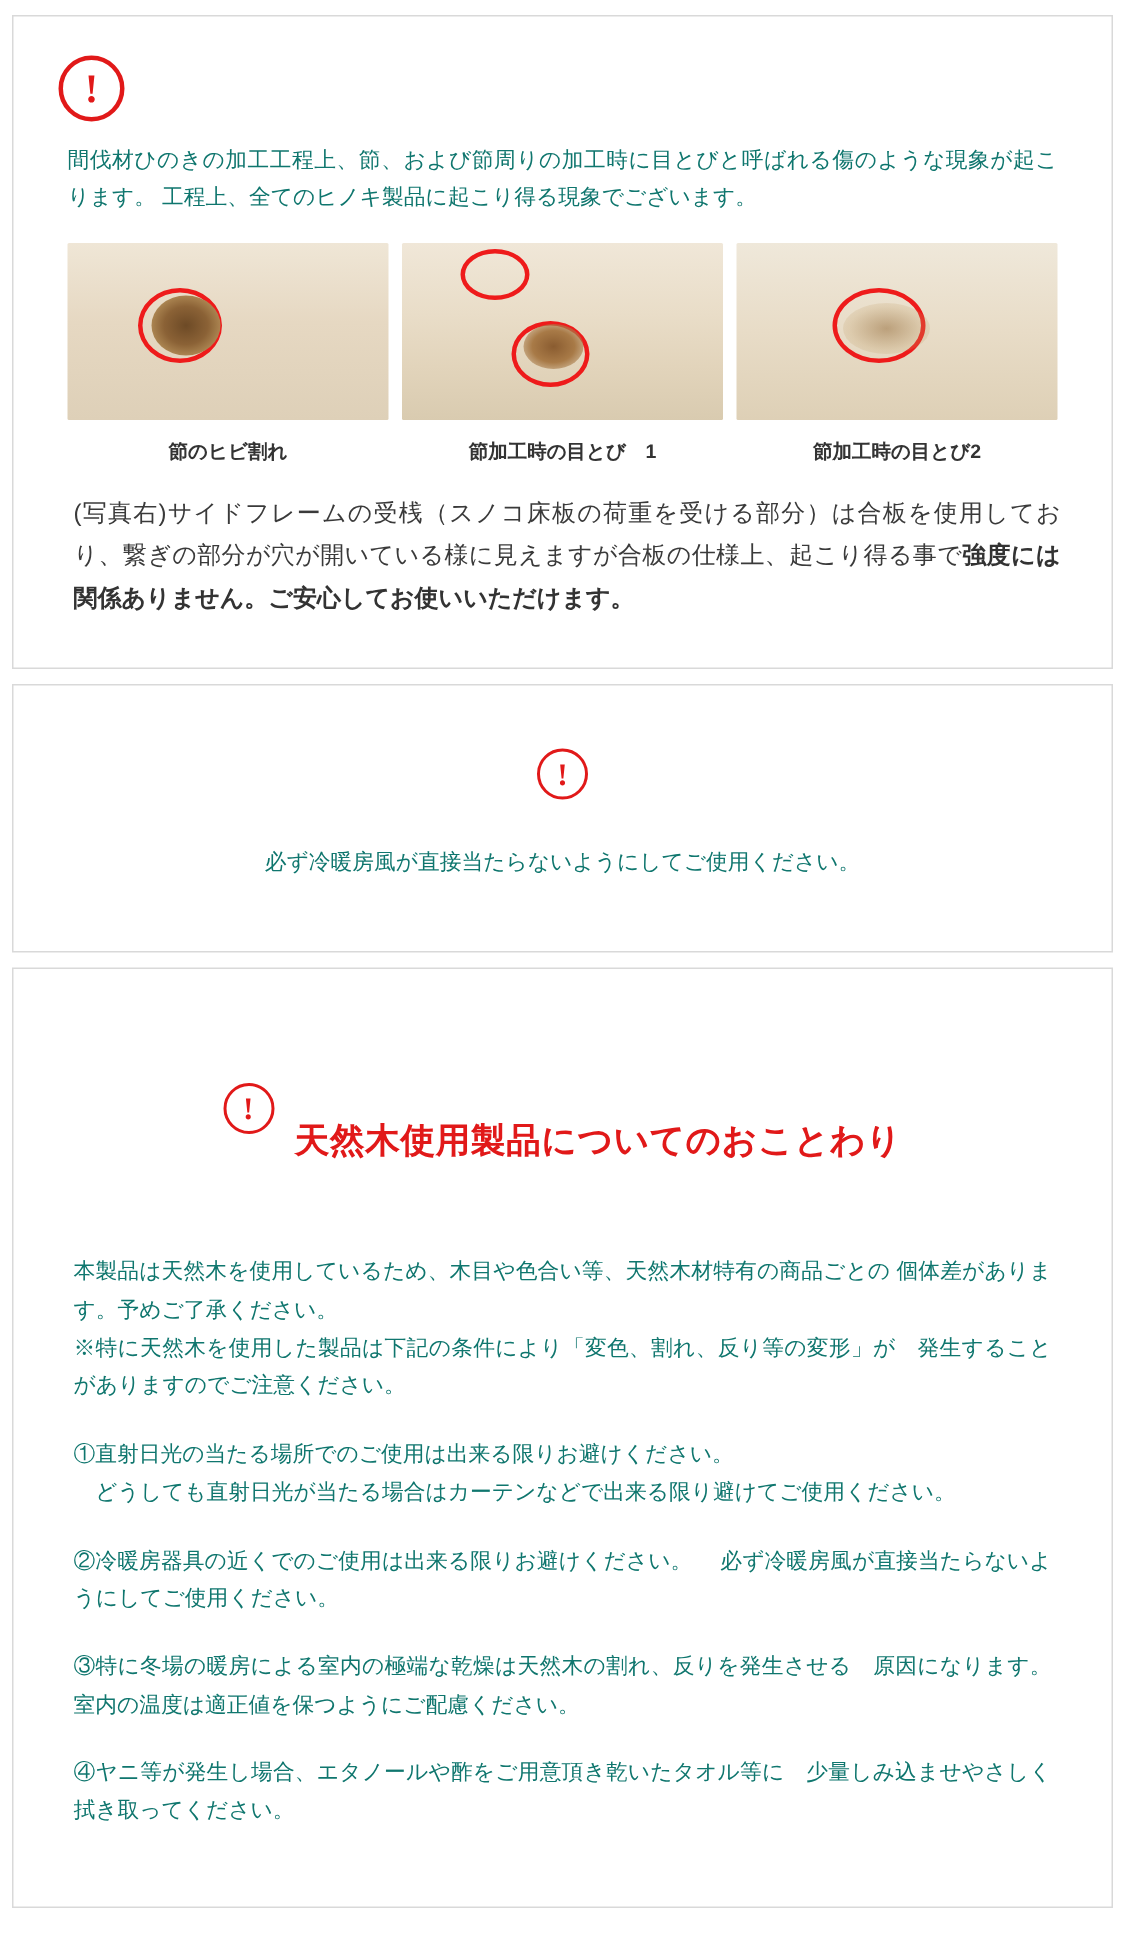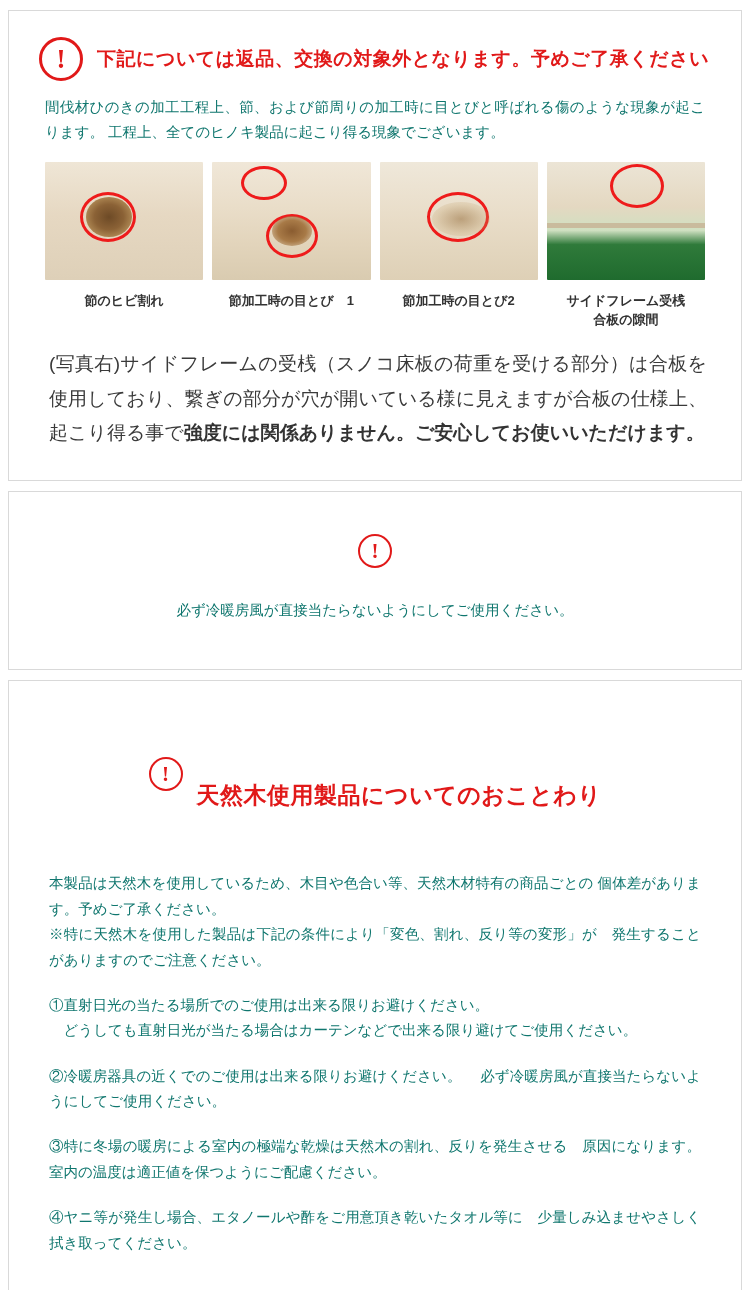--- a/index.html
+++ b/index.html
@@ -74,21 +74,21 @@
     line-height: 1.75;
     color: #0f766e;
     padding: 6px 36px 0 36px;
     text-align: justify;
   }
   .body-text.center {
     text-align: center;
     padding-bottom: 34px;
   }
   .note-text {
-    font-size: 19px;
+    font-size: 16px;
     line-height: 1.8;
     color: #3a3a3a;
     padding: 14px 34px 30px 40px;
     text-align: justify;
   }
   .note-text b { font-weight: bold; color: #333; }
 
   
   .photo-row {
     display: flex;
@@ -182,21 +182,20 @@
 </style>
 </head>
 <body>
 
 <div class="page">
 
   <div class="section first">
 
     <div class="heading-row">
       <div class="bang">!</div>
-      <div class="heading-text">下記については返品、交換の対象外となります。予めご了承ください</div>
     </div>
 
     <div class="body-text">間伐材ひのきの加工工程上、節、および節周りの加工時に目とびと呼ばれる傷のような現象が起こります。 工程上、全てのヒノキ製品に起こり得る現象でございます。</div>
 
     <div class="photo-row">
 
       <div class="photo-cell">
         <div class="photo wood1">
           <span class="circle" style="left:22%;top:26%;width:56px;height:50px;"></span>
         </div>
@@ -211,27 +210,20 @@
         <div class="caption">節加工時の目とび　1</div>
       </div>
 
       <div class="photo-cell">
         <div class="photo wood3">
           <span class="circle" style="left:30%;top:26%;width:62px;height:50px;"></span>
         </div>
         <div class="caption">節加工時の目とび2</div>
       </div>
 
-      <div class="photo-cell">
-        <div class="photo wood4">
-          <span class="circle" style="left:40%;top:2%;width:54px;height:44px;"></span>
-        </div>
-        <div class="caption" style="white-space:pre-line;">サイドフレーム受桟
-合板の隙間</div>
-      </div>
 
     </div>
 
     <div class="note-text">
       <span>(写真右)サイドフレームの受桟（スノコ床板の荷重を受ける部分）は合板を使用しており、繋ぎの部分が穴が開いている様に見えますが合板の仕様上、起こり得る事で</span><b>強度には関係ありません。ご安心してお使いいただけます。</b>
     </div>
   </div>
 
   <div class="section">
     <div class="heading-row center" style="padding-top:42px;">

